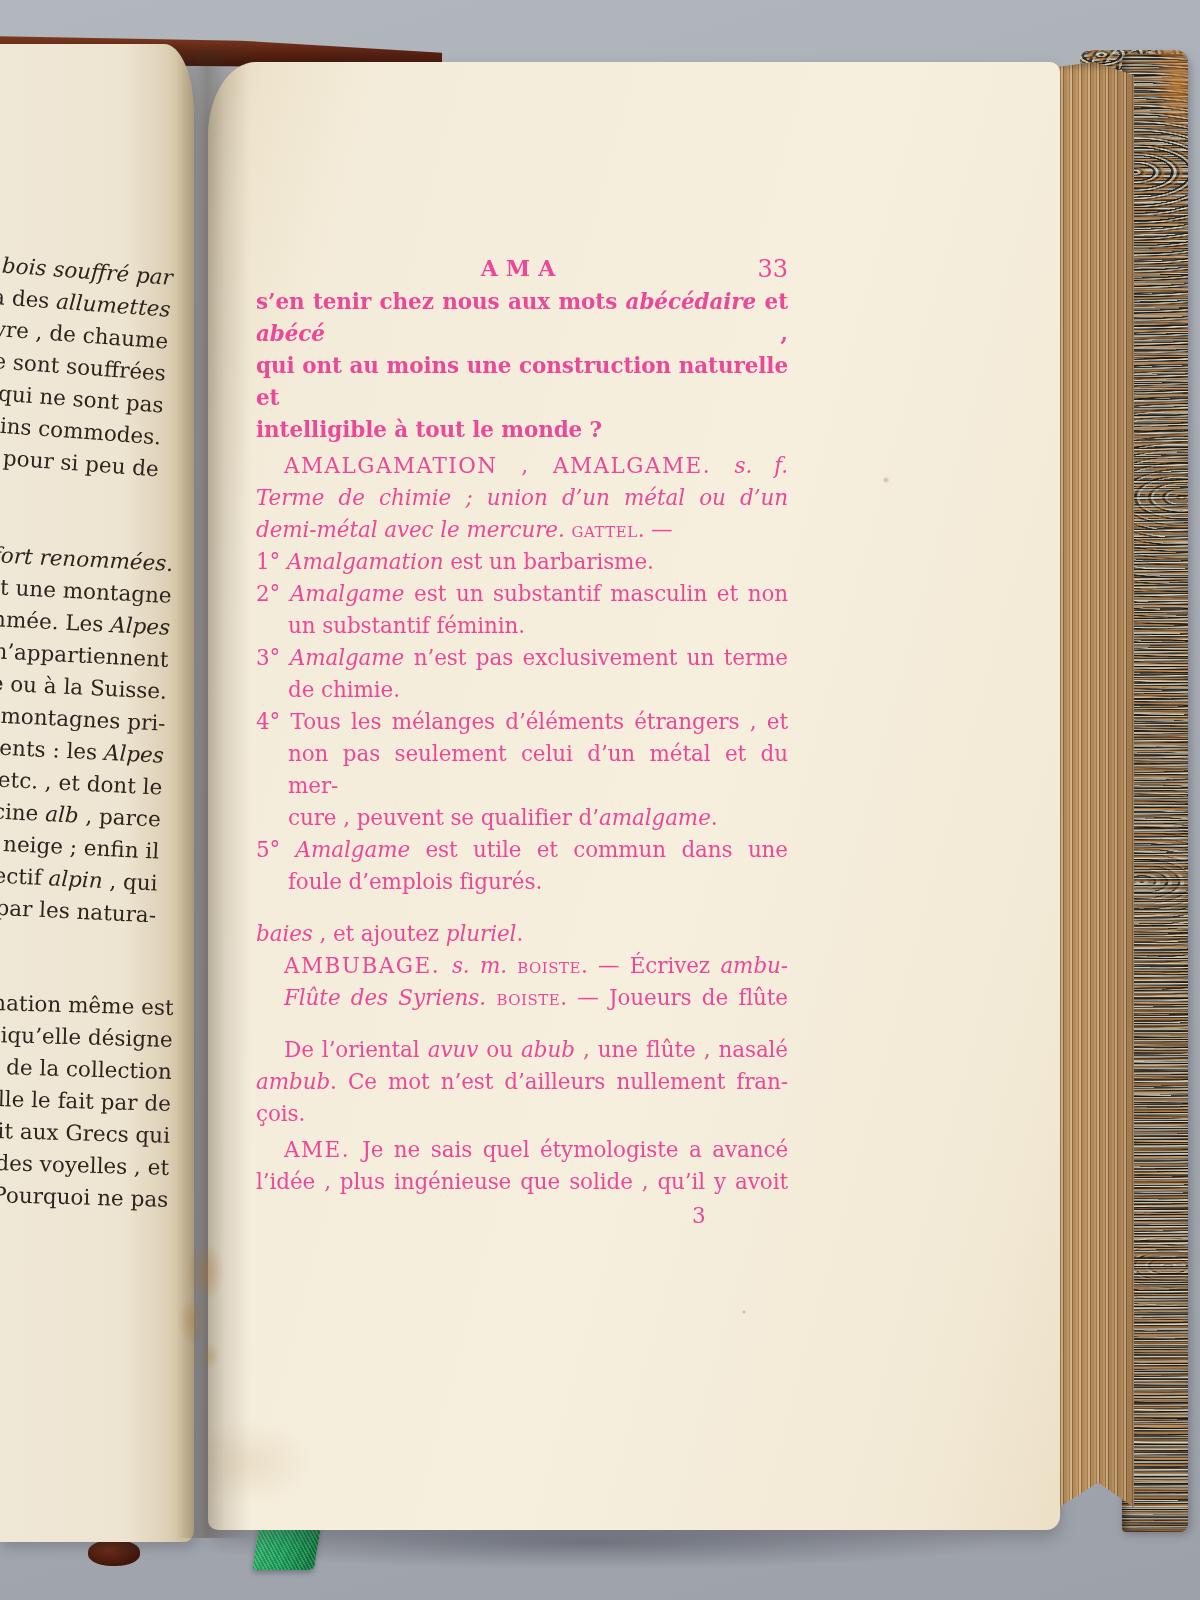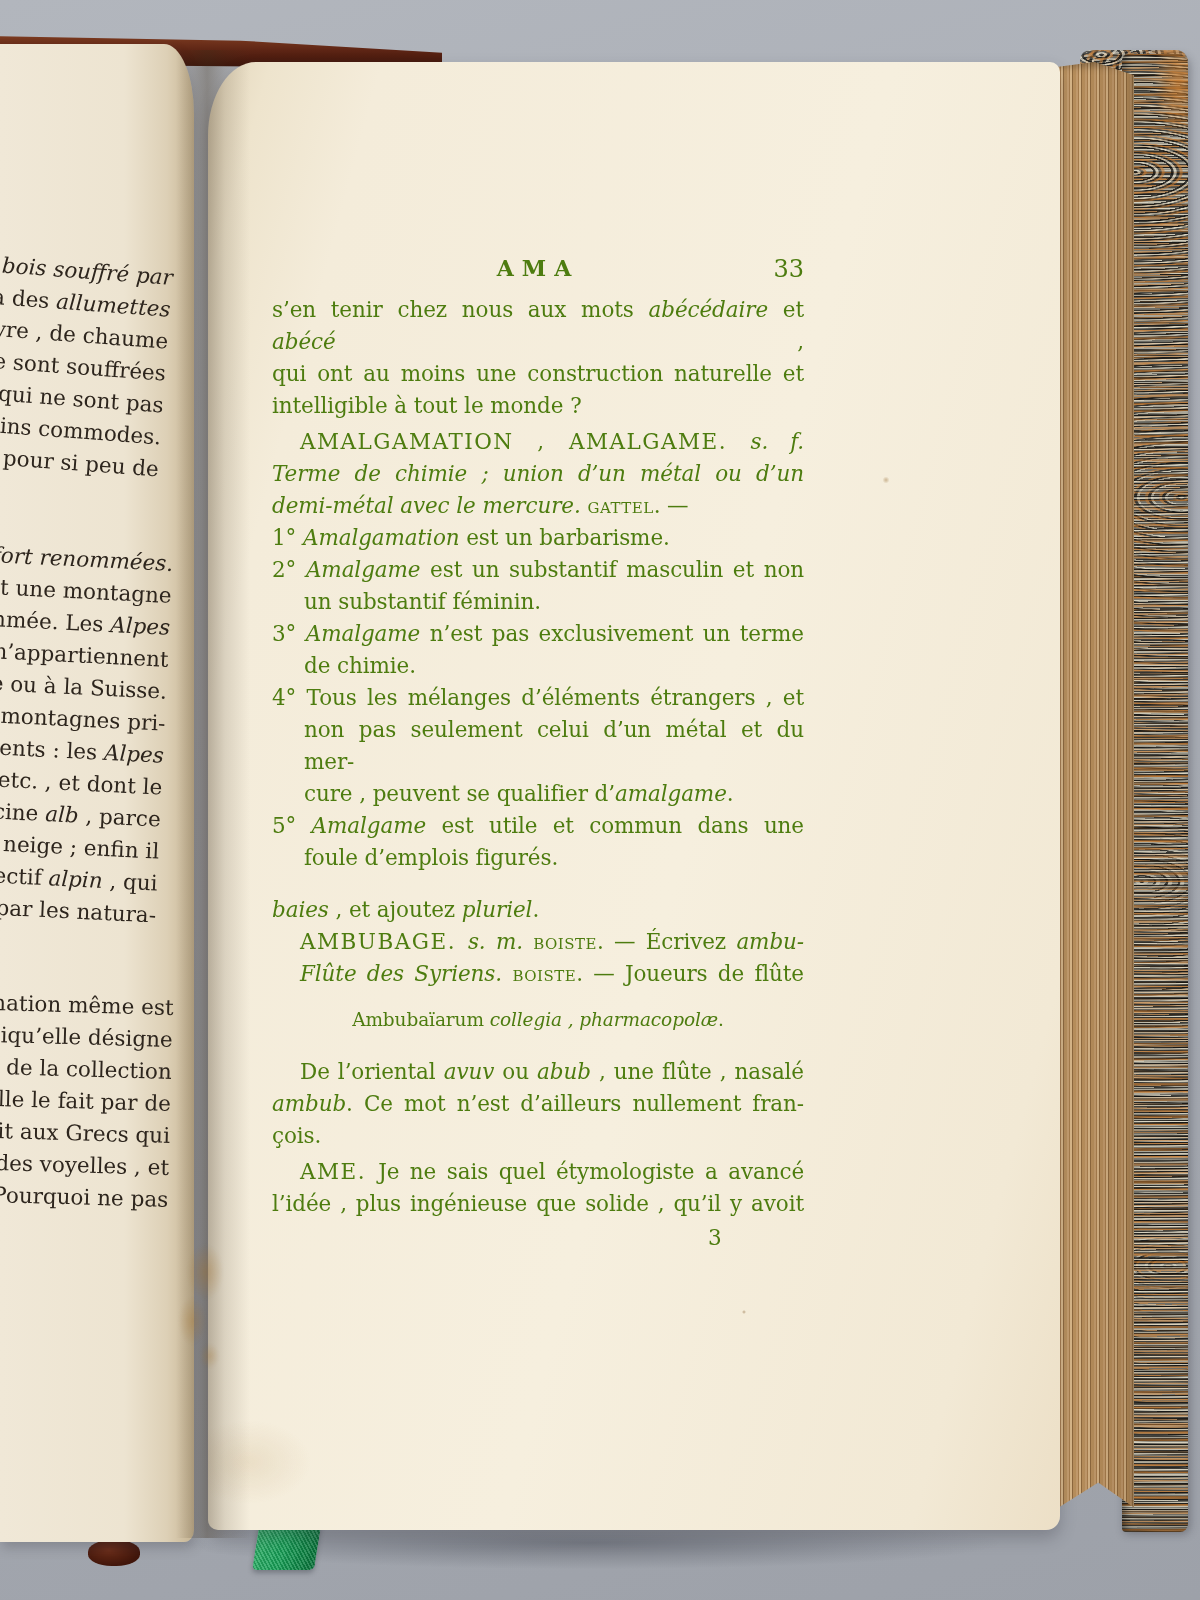--- a/index.html
+++ b/index.html
@@ -90,21 +90,21 @@
     left:158px;top:1230px;width:86px;height:140px;
     background:
       radial-gradient(ellipse 26px 40px at 55% 30%, rgba(165,112,38,.34), rgba(0,0,0,0) 70%),
       radial-gradient(ellipse 20px 34px at 40% 65%, rgba(165,112,38,.30), rgba(0,0,0,0) 70%),
       radial-gradient(ellipse 14px 18px at 60% 90%, rgba(165,112,38,.26), rgba(0,0,0,0) 70%);
     filter:blur(1px);
   }
 
   
   .right-text{
-    left:272px;top:252px;width:532px;color:#4d7c0f;
+    left:256px;top:252px;width:532px;color:#ec4899;
     font-size:21.5px;line-height:32px;letter-spacing:-.1px;
   }
   .pg-header{position:relative;text-align:center;height:34px;font-weight:bold;letter-spacing:8px;font-size:22px;}
   .pg-num{position:absolute;right:0;top:1px;font-weight:normal;letter-spacing:0;font-size:24px;}
   .para{margin:0;}
   .para.small{font-size:18.5px;}
   .ln{min-height:32px;}
   .ln.j{text-align:justify;text-align-last:justify;}
   .ln.ind1{text-indent:28px;}
   .ln.ind2{padding-left:32px;}
@@ -139,21 +139,21 @@
 <div class="abs right-page"></div>
 <div class="abs gutter"></div>
 <div class="abs stain"></div>
 
 <div class="abs right-text">
   <div class="pg-header">
     <span>AMA</span>
     <span class="pg-num">33</span>
   </div>
   <div id="right-paras">
-      <div class="para" style="margin-top: 8px;">
+      <div class="para" style="margin-top: 0px; font-weight: bold;">
         <div class="ln j"><span class="">s’en tenir chez nous aux mots </span><span class="it">abécédaire</span><span class=""> et </span><span class="it">abécé</span><span class=""> ,</span></div>
         <div class="ln j"><span class="">qui ont au moins une construction naturelle et</span></div>
         <div class="ln"><span class="">intelligible à tout le monde ?</span></div>
       </div>
       <div class="para" style="margin-top: 4px;">
         <div class="ln j ind1"><span class="w">AMALGAMATION , AMALGAME. </span><span class="it">s. f.</span></div>
         <div class="ln j"><span class="it">Terme de chimie ; union d’un métal ou d’un</span></div>
         <div class="ln"><span class="it">demi-métal avec le mercure. </span><span class="sc">gattel</span><span class="">. —</span></div>
         <div class="ln"><span class="">1° </span><span class="it">Amalgamation</span><span class=""> est un barbarisme.</span></div>
         <div class="ln j"><span class="">2° </span><span class="it">Amalgame</span><span class=""> est un substantif masculin et non</span></div>
@@ -164,23 +164,20 @@
         <div class="ln j ind2"><span class="">non pas seulement celui d’un métal et du mer-</span></div>
         <div class="ln ind2"><span class="">cure , peuvent se qualifier d’</span><span class="it">amalgame</span><span class="">.</span></div>
         <div class="ln j"><span class="">5° </span><span class="it">Amalgame</span><span class=""> est utile et commun dans une</span></div>
         <div class="ln ind2"><span class="">foule d’emplois figurés.</span></div>
       </div>
       <div class="para" style="margin-top: 20px;">
         <div class="ln"><span class="it">baies</span><span class=""> , et ajoutez </span><span class="it">pluriel</span><span class="">.</span></div>
         <div class="ln j ind1"><span class="w">AMBUBAGE. </span><span class="it">s. m. </span><span class="sc">boiste</span><span class="">. — Écrivez </span><span class="it">ambu-</span></div>
         <div class="ln j ind1"><span class="it">Flûte des Syriens. </span><span class="sc">boiste</span><span class="">. — Joueurs de flûte</span></div>
       </div>
-      <div class="para small" style="margin-top: 14px;">
-        <div class="ln ctr"><span class="">Ambubaïarum </span><span class="it">collegia , pharmacopolæ</span><span class="">.</span></div>
-      </div>
       <div class="para" style="margin-top: 20px;">
         <div class="ln j ind1"><span class="">De l’oriental </span><span class="it">avuv</span><span class=""> ou </span><span class="it">abub</span><span class=""> , une flûte , nasalé</span></div>
         <div class="ln j"><span class="it">ambub</span><span class="">. Ce mot n’est d’ailleurs nullement fran-</span></div>
         <div class="ln"><span class="">çois.</span></div>
       </div>
       <div class="para" style="margin-top: 4px;">
         <div class="ln j ind1"><span class="w">AME. </span><span class="">Je ne sais quel étymologiste a avancé</span></div>
         <div class="ln j"><span class="">l’idée , plus ingénieuse que solide , qu’il y avoit</span></div>
       </div>
     </div>

